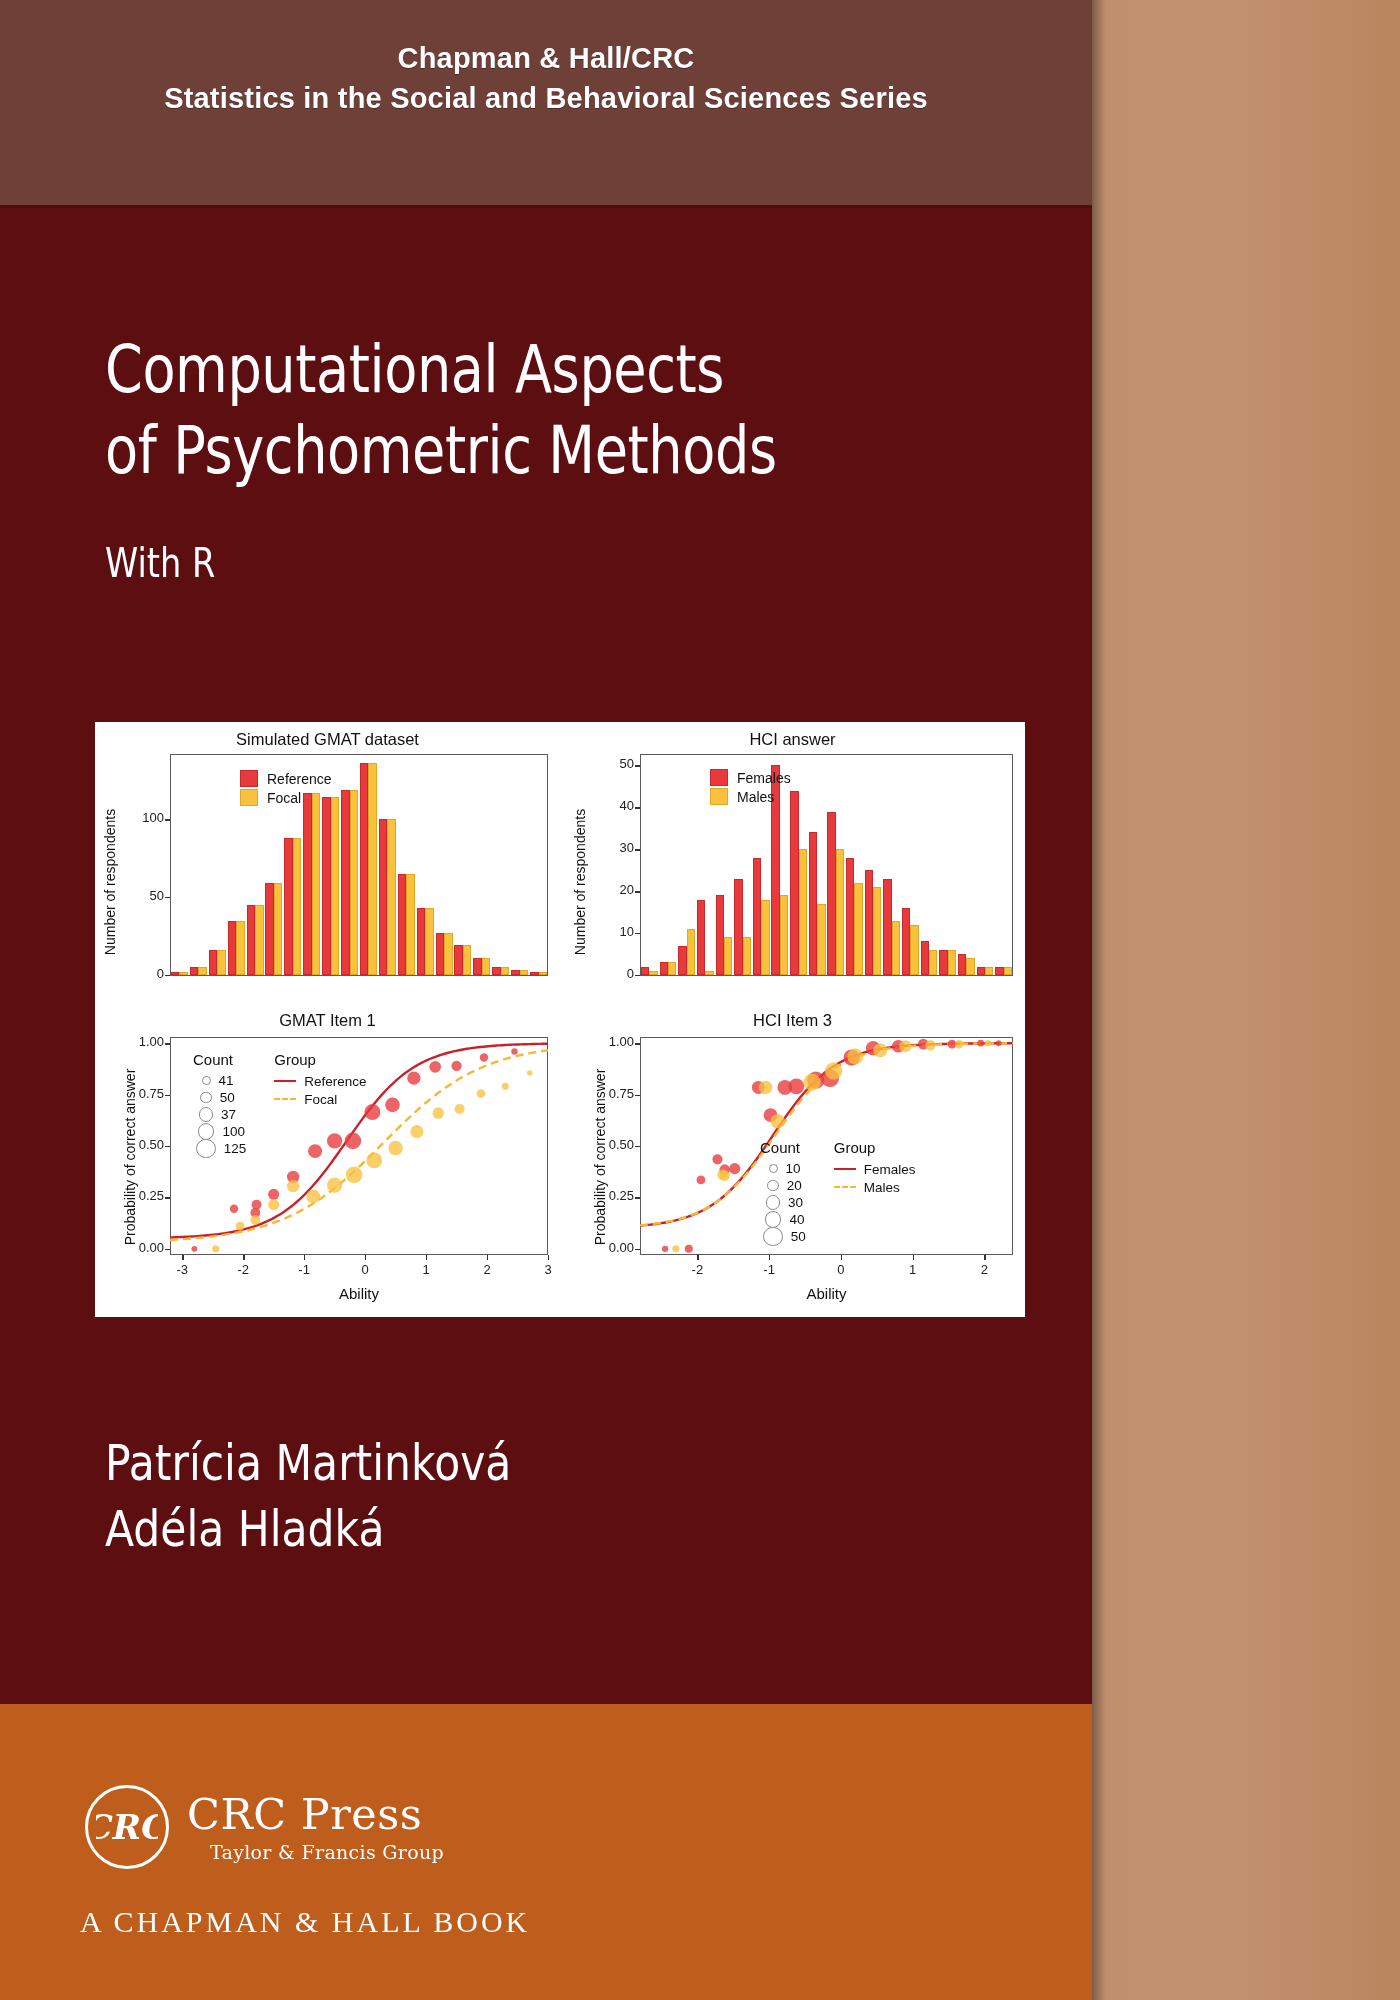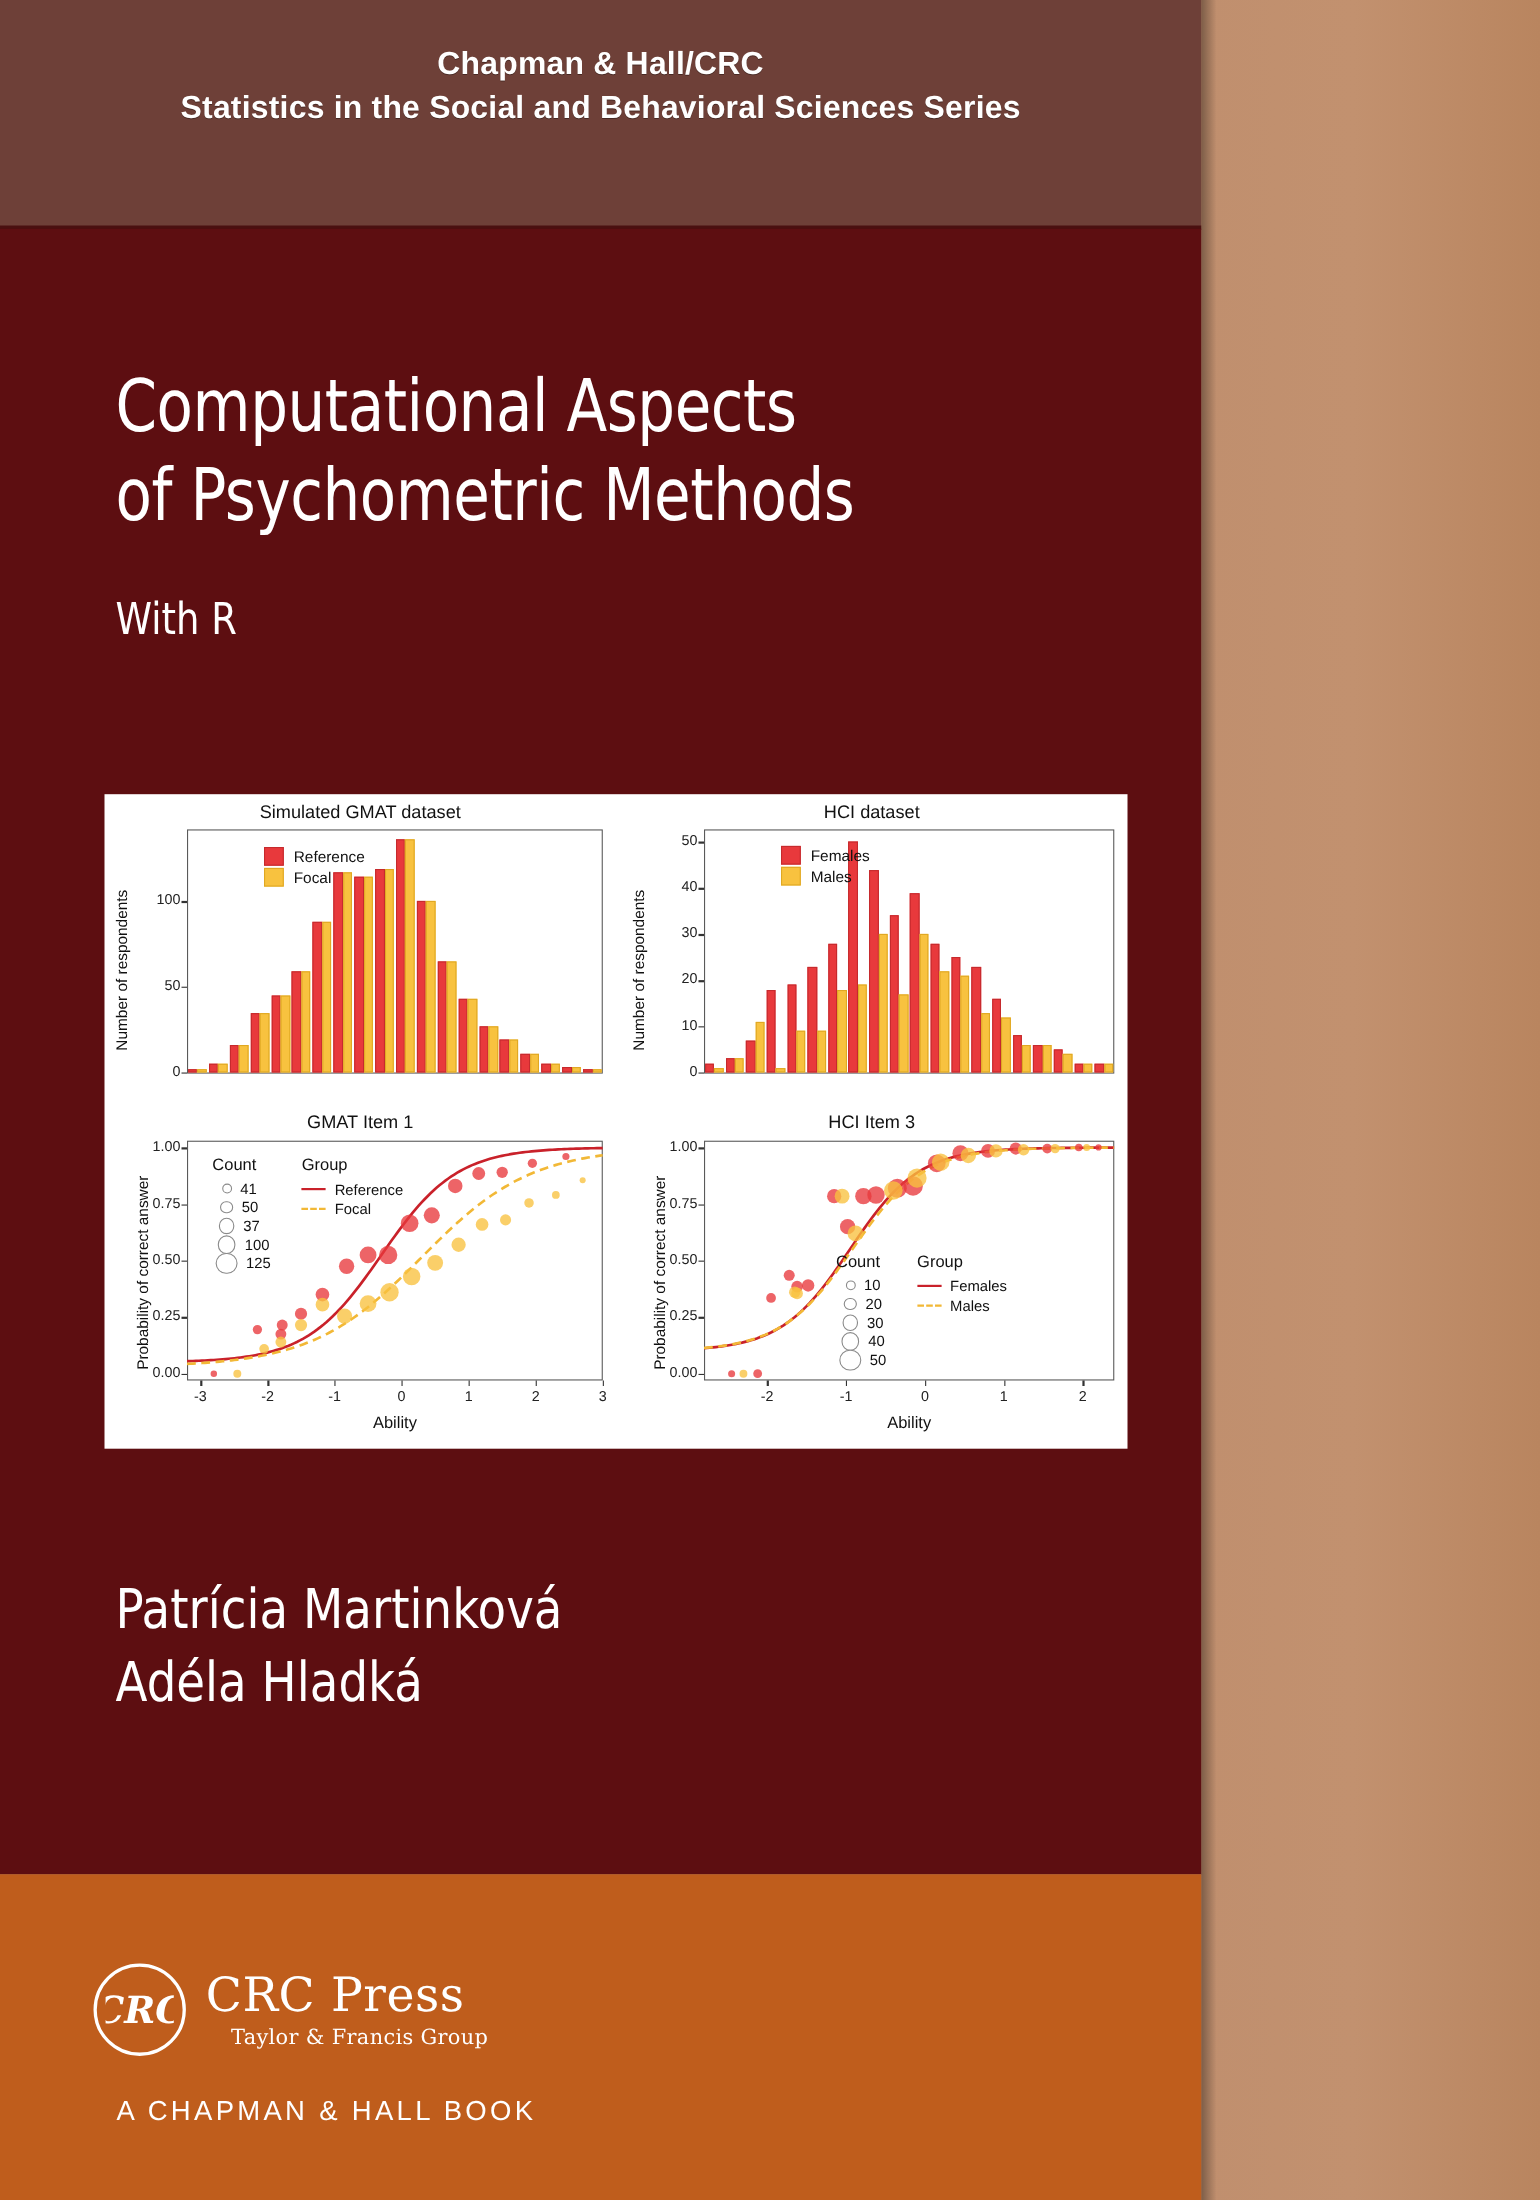--- a/index.html
+++ b/index.html
@@ -86,22 +86,22 @@
   
   .bottom-band{position:absolute;left:0;top:1704px;width:1092px;height:296px;background:#bf5d1c;}
 
   .crc{position:absolute;left:85px;top:1785px;display:flex;align-items:center;gap:18px;}
   .crc-mark{width:78px;height:78px;border-radius:50%;border:3px solid #fff;
      display:flex;align-items:center;justify-content:center;}
   .crc-mark svg{display:block;}
   .crc-text{color:#fff;line-height:1;}
   .crc-text .t1{font-family:"DejaVu Serif","Liberation Serif",serif;font-size:43px;letter-spacing:.5px;}
   .crc-text .t2{font-family:"DejaVu Serif","Liberation Serif",serif;font-size:19px;margin-top:7px;letter-spacing:.3px;margin-left:23px;}
-  .chbook{position:absolute;left:106px;top:1905px;color:#fff;
-     font-family:Liberation Sans, sans-serif;font-size:25px;letter-spacing:3px;}
+  .chbook{position:absolute;left:80px;top:1905px;color:#fff;
+     font-family:Liberation Serif, serif;font-size:30px;letter-spacing:3px;}
 </style>
 </head>
 <body>
 
 <div id="cover">
 
   <div class="right-strip"></div>
   <div class="strip-shadow"></div>
 
   <div class="series-band">
@@ -181,21 +181,21 @@
             <span>Reference</span>
           </div>
           <div class="leg-row">
             <span class="leg-sw foc"></span>
             <span>Focal</span>
           </div>
         </div>
       </div>
 
       <div class="quad q-tr">
-        <div class="panel-title">HCI dataset</div>
+        <div class="panel-title">HCI answer</div>
         <div class="ylab" style="left:-70px;top:150px;width:180px;text-align:center;">Number of respondents</div>
         <div class="plotbox" id="box-hh" style="left:80px;top:30px;width:373px;height:222px;"></div>
         <div id="ticks-hh">
             <div class="ytick" style="left:38px;top:242.0px;width:36px;">0</div>
             <div class="tickmark" style="left:75px;top:251.0px;width:5px;height:1.4px;"></div>
             <div class="ytick" style="left:38px;top:200.1px;width:36px;">10</div>
             <div class="tickmark" style="left:75px;top:209.1px;width:5px;height:1.4px;"></div>
             <div class="ytick" style="left:38px;top:158.2px;width:36px;">20</div>
             <div class="tickmark" style="left:75px;top:167.2px;width:5px;height:1.4px;"></div>
             <div class="ytick" style="left:38px;top:116.2px;width:36px;">30</div>

